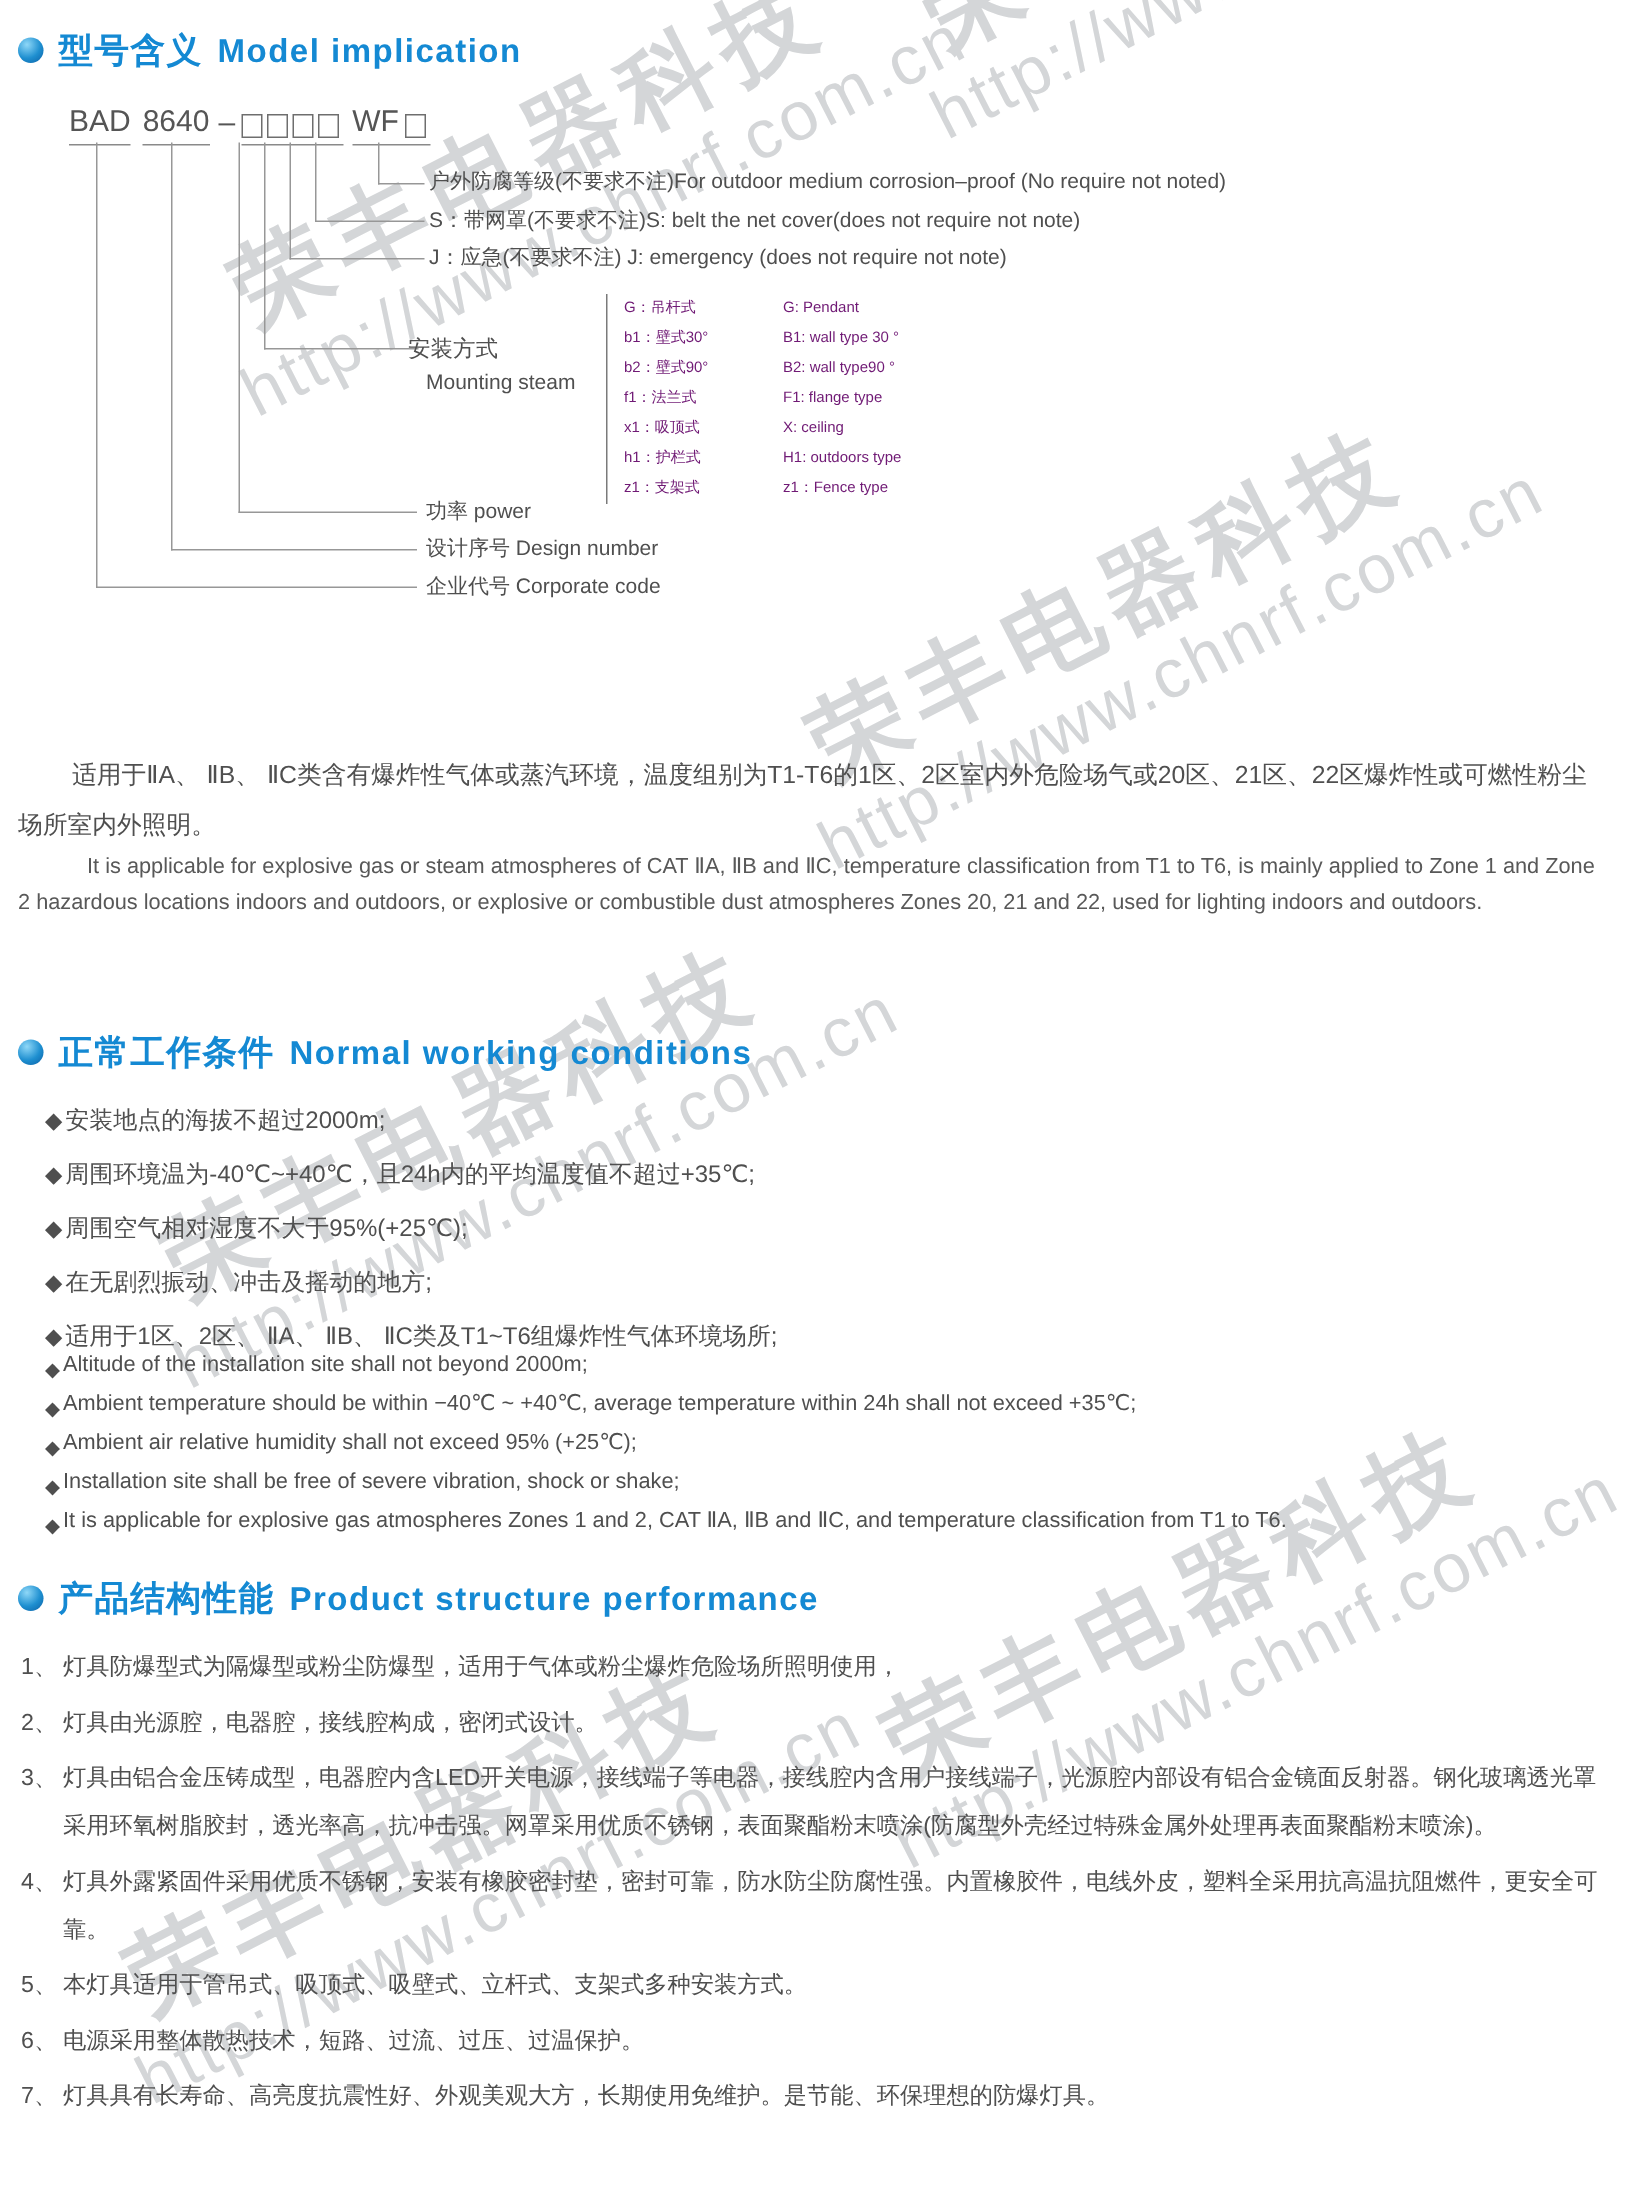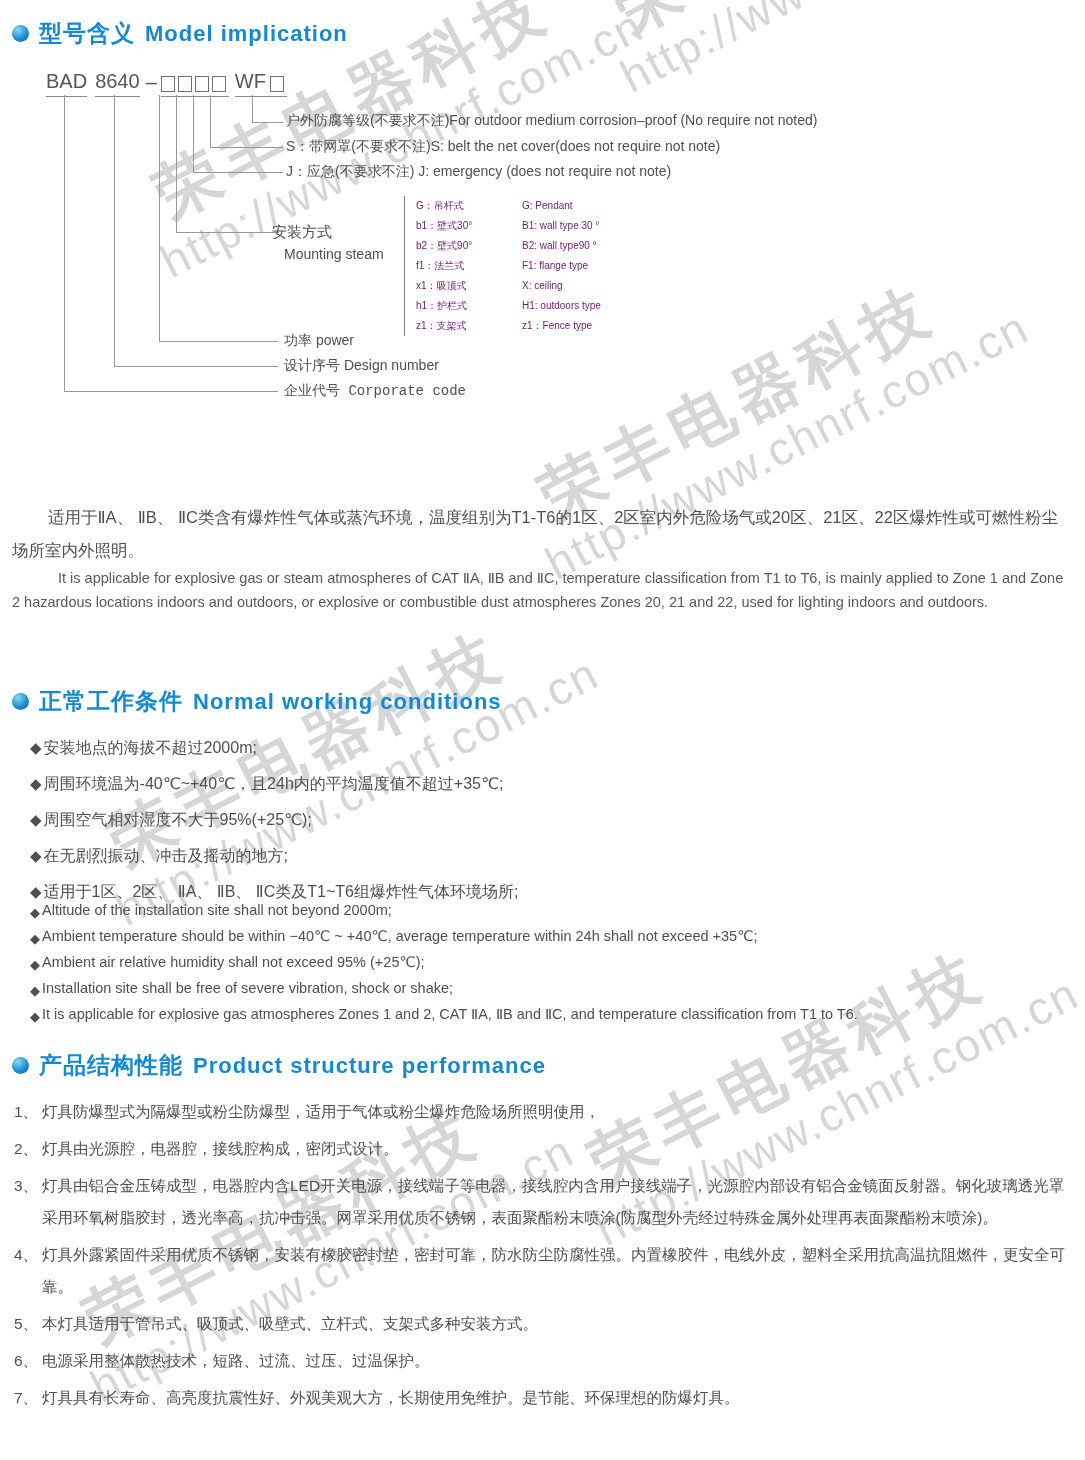--- a/index.html
+++ b/index.html
@@ -166,21 +166,21 @@
       </div>
 
     <div class="dlabel" style="left:284px; top:332px;">
       <span>功率</span>
       <span>power</span>
     </div>
     <div class="dlabel" style="left:284px; top:357px;">
       <span>设计序号</span>
       <span>Design number</span>
     </div>
-    <div class="dlabel" style="left:284px; top:382px;font-family:Liberation Mono, monospace;">
+    <div class="dlabel" style="left:284px; top:382px;">
       <span>企业代号</span>
       <span>Corporate code</span>
     </div>
   </div>
 
   <div class="para-zh">适用于ⅡA、 ⅡB、 ⅡC类含有爆炸性气体或蒸汽环境，温度组别为T1-T6的1区、2区室内外危险场气或20区、21区、22区爆炸性或可燃性粉尘场所室内外照明。</div>
   <div class="para-en">It is applicable for explosive gas or steam atmospheres of CAT ⅡA, ⅡB and ⅡC, temperature classification from T1 to T6, is mainly applied to Zone 1 and Zone 2 hazardous locations indoors and outdoors, or explosive or combustible dust atmospheres Zones 20, 21 and 22, used for lighting indoors and outdoors.</div>
 
   <div class="sec" style="top:686px;">
     <span class="dot"></span>

